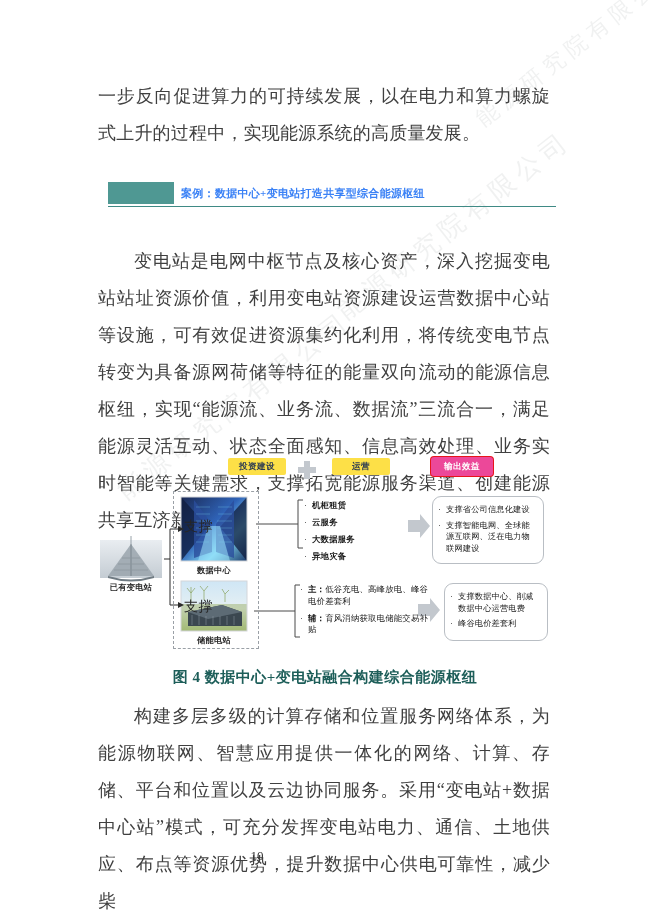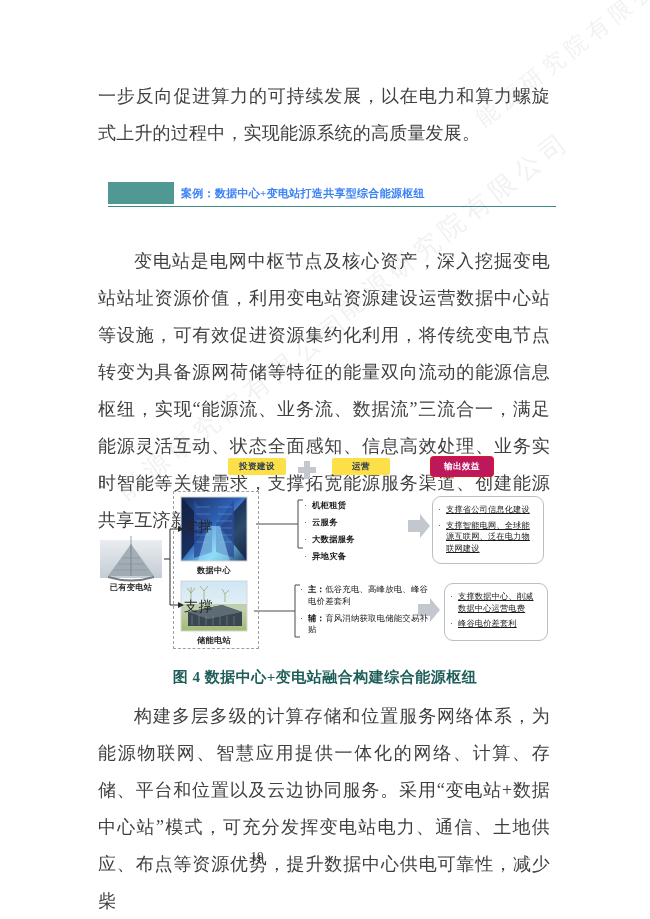--- a/index.html
+++ b/index.html
@@ -73,21 +73,21 @@
   .fig-canvas { position:absolute; inset:0; }
 
   .hdr {
     position:absolute; height:17px; border-radius:2px;
     font-family:"Liberation Sans", sans-serif;
     font-size:8.6px; font-weight:bold; color:#2b3a52;
     display:flex; align-items:center; justify-content:center;
     letter-spacing:0.4px;
   }
   .hdr.blue { background:#fde047; }
-  .hdr.red  { background:#be185d; color:#ffffff; }
+  .hdr.red  { background:#ec4899; color:#ffffff; }
   #hdr-invest { left:132px; top:6px; width:58px; }
   #hdr-oper   { left:236px; top:6px; width:58px; }
   #hdr-output { left:335px; top:5px; width:62px; height:19px;
                 border-radius:3px; box-shadow:0 0 0 1px #e8141b; }
 
   
   .dash-box {
     position:absolute; left:77px; top:39px; width:86px; height:158px;
     border:1px dashed #9aa0a6;
   }
@@ -127,21 +127,21 @@
 
   
   .rbox {
     position:absolute; border:1px solid #b9bec4; border-radius:9px;
     background:#ffffff;
     font-family:"Liberation Sans", sans-serif;
     font-size:8.2px; color:#1a1a1a; padding:7px 6px 6px 5px;
   }
   .rbox li { list-style:none; display:flex; margin-bottom:4px; }
   .rbox .dot { width:8px; flex:0 0 8px; color:#555; font-size:9px; line-height:11px;}
-  .rbox .txt { line-height:11.5px; letter-spacing:0.2px;text-decoration:underline; }
+  .rbox .txt { line-height:11.5px; letter-spacing:0.2px; }
   #rbox-top { left:336px; top:44px; width:112px; height:68px; }
   #rbox-bot { left:348px; top:131px; width:104px; height:58px; }
 
   
   .fig-caption {
     position:absolute; left:0; top:668px; width:650px;
     text-align:center;
     font-family:"Liberation Serif", serif;
     font-size:15px; font-weight:bold; color:#1d5e59;
     letter-spacing:0.5px;

